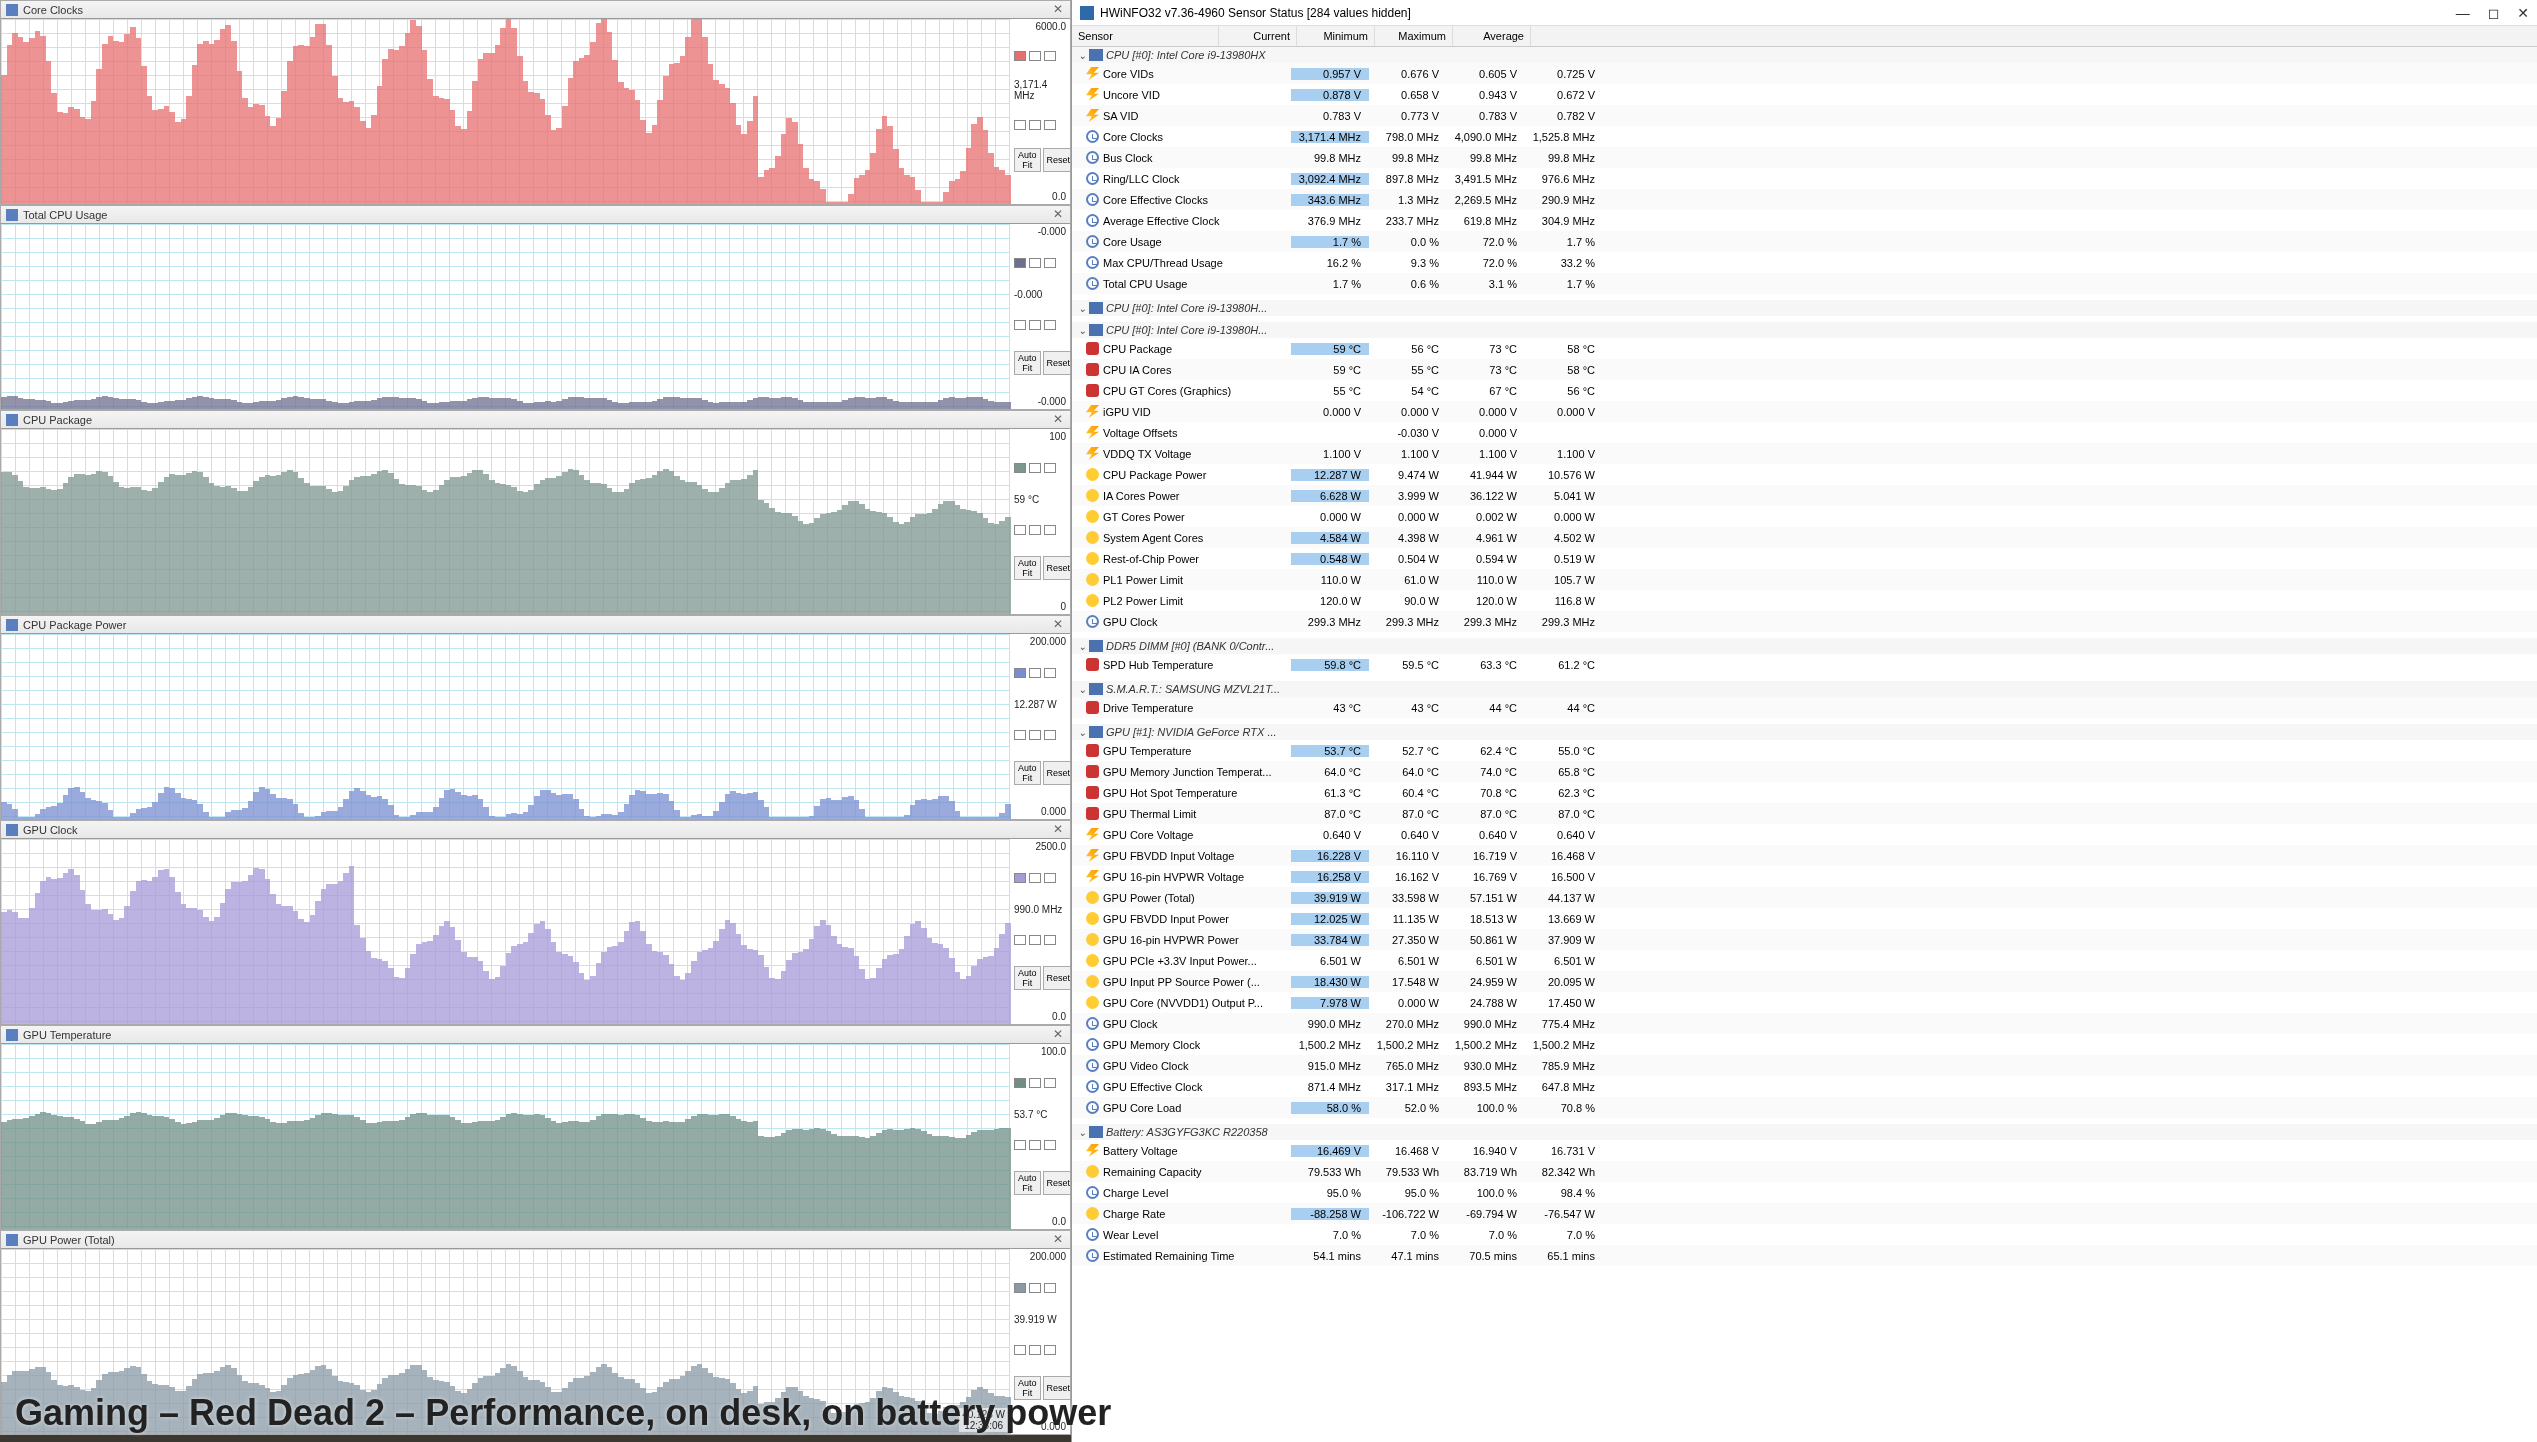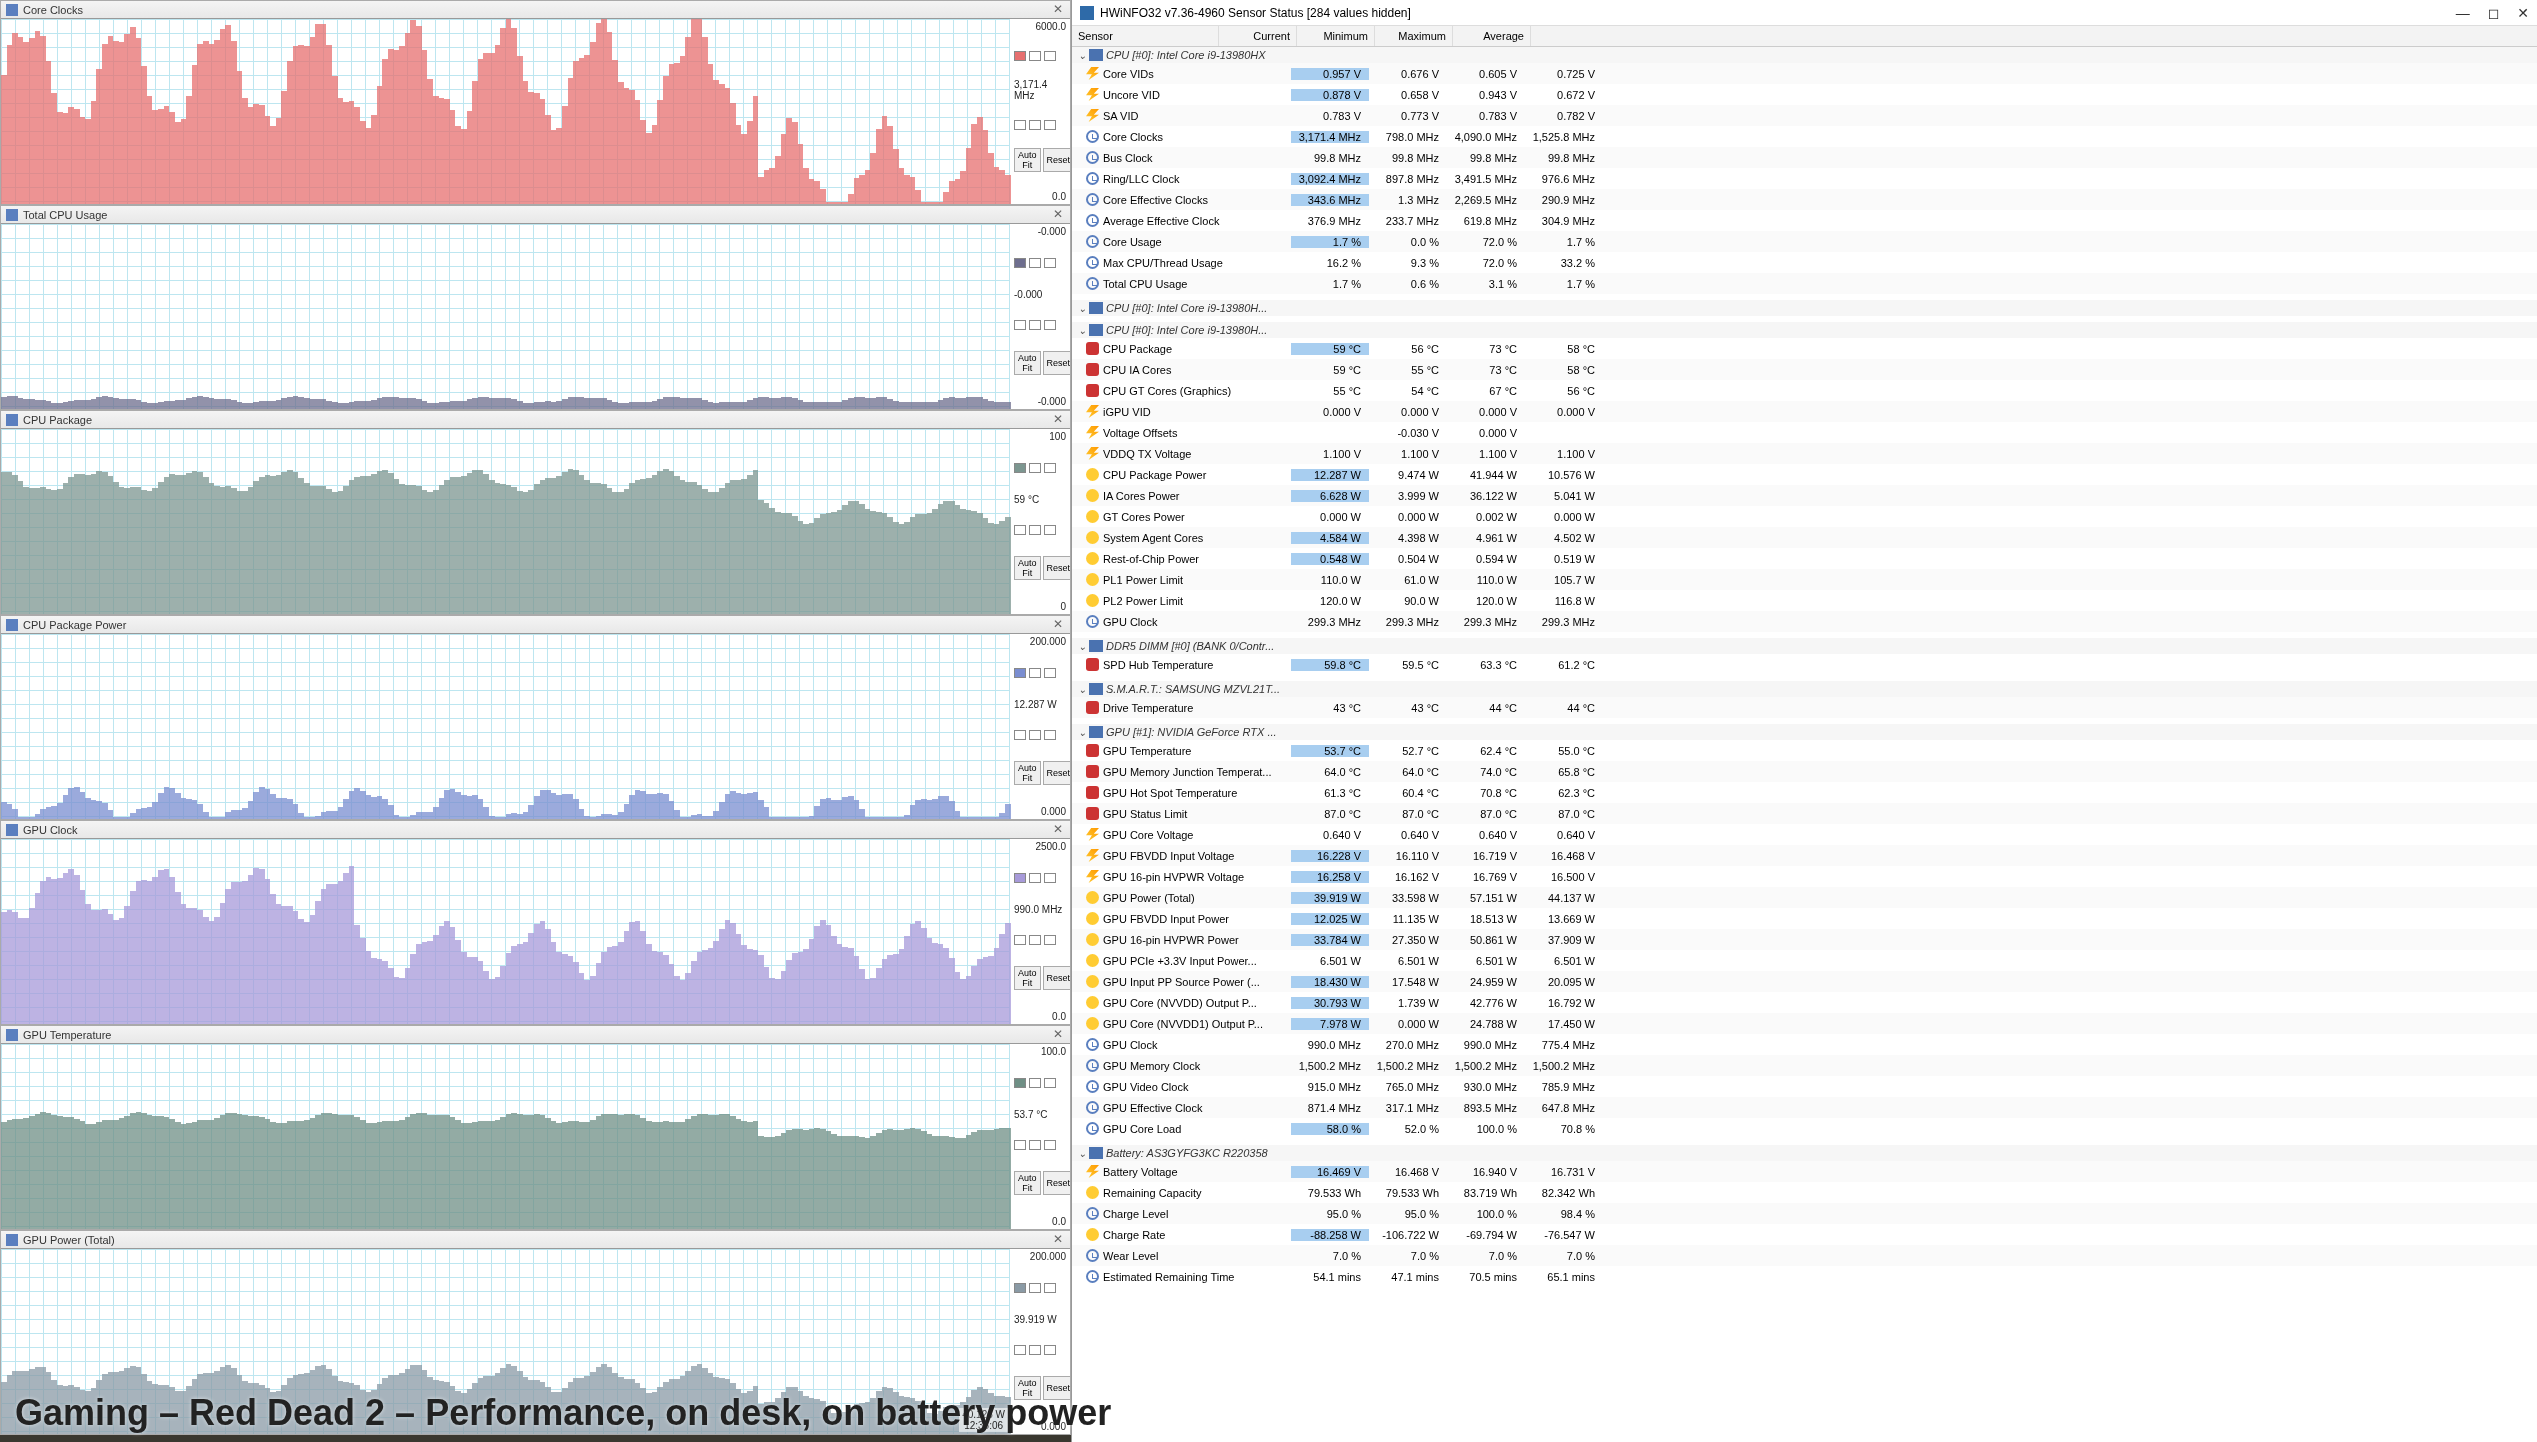--- a/index.html
+++ b/index.html
@@ -1897,21 +1897,21 @@
           <span>GPU Hot Spot Temperature</span>
         </div>
       <div class="cell ">61.3 °C</div>
       <div class="cell">60.4 °C</div>
       <div class="cell">70.8 °C</div>
       <div class="cell">62.3 °C</div>
       </div>
       <div class="sensor-row">
       <div class="name">
           <span class="ic ic-temp"></span>
-          <span>GPU Status Limit</span>
+          <span>GPU Thermal Limit</span>
         </div>
       <div class="cell ">87.0 °C</div>
       <div class="cell">87.0 °C</div>
       <div class="cell">87.0 °C</div>
       <div class="cell">87.0 °C</div>
       </div>
       <div class="sensor-row">
       <div class="name">
           <span class="ic ic-bolt"></span>
           <span>GPU Core Voltage</span>
@@ -1983,30 +1983,20 @@
       </div>
       <div class="sensor-row">
       <div class="name">
           <span class="ic ic-watt"></span>
           <span>GPU Input PP Source Power (...</span>
         </div>
       <div class="cell hl">18.430 W</div>
       <div class="cell">17.548 W</div>
       <div class="cell">24.959 W</div>
       <div class="cell">20.095 W</div>
-      </div>
-      <div class="sensor-row">
-      <div class="name">
-          <span class="ic ic-watt"></span>
-          <span>GPU Core (NVVDD) Output P...</span>
-        </div>
-      <div class="cell hl">30.793 W</div>
-      <div class="cell">1.739 W</div>
-      <div class="cell">42.776 W</div>
-      <div class="cell">16.792 W</div>
       </div>
       <div class="sensor-row">
       <div class="name">
           <span class="ic ic-watt"></span>
           <span>GPU Core (NVVDD1) Output P...</span>
         </div>
       <div class="cell hl">7.978 W</div>
       <div class="cell">0.000 W</div>
       <div class="cell">24.788 W</div>
       <div class="cell">17.450 W</div>

